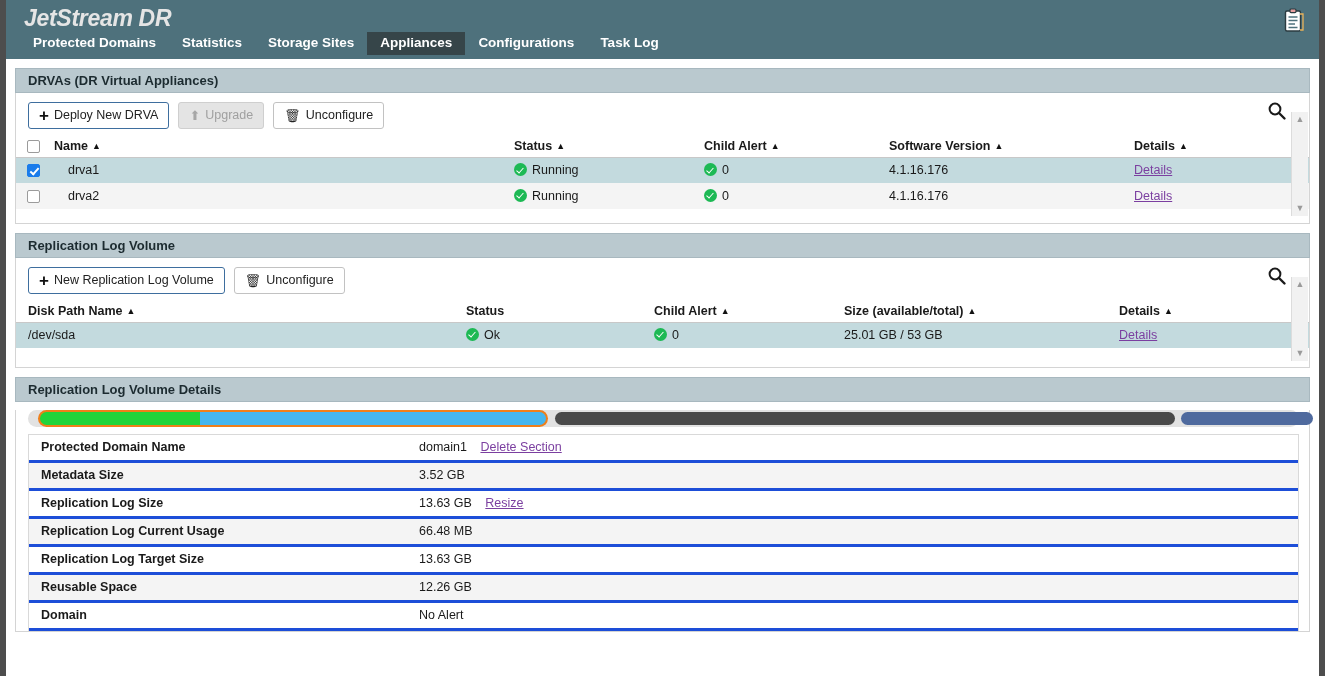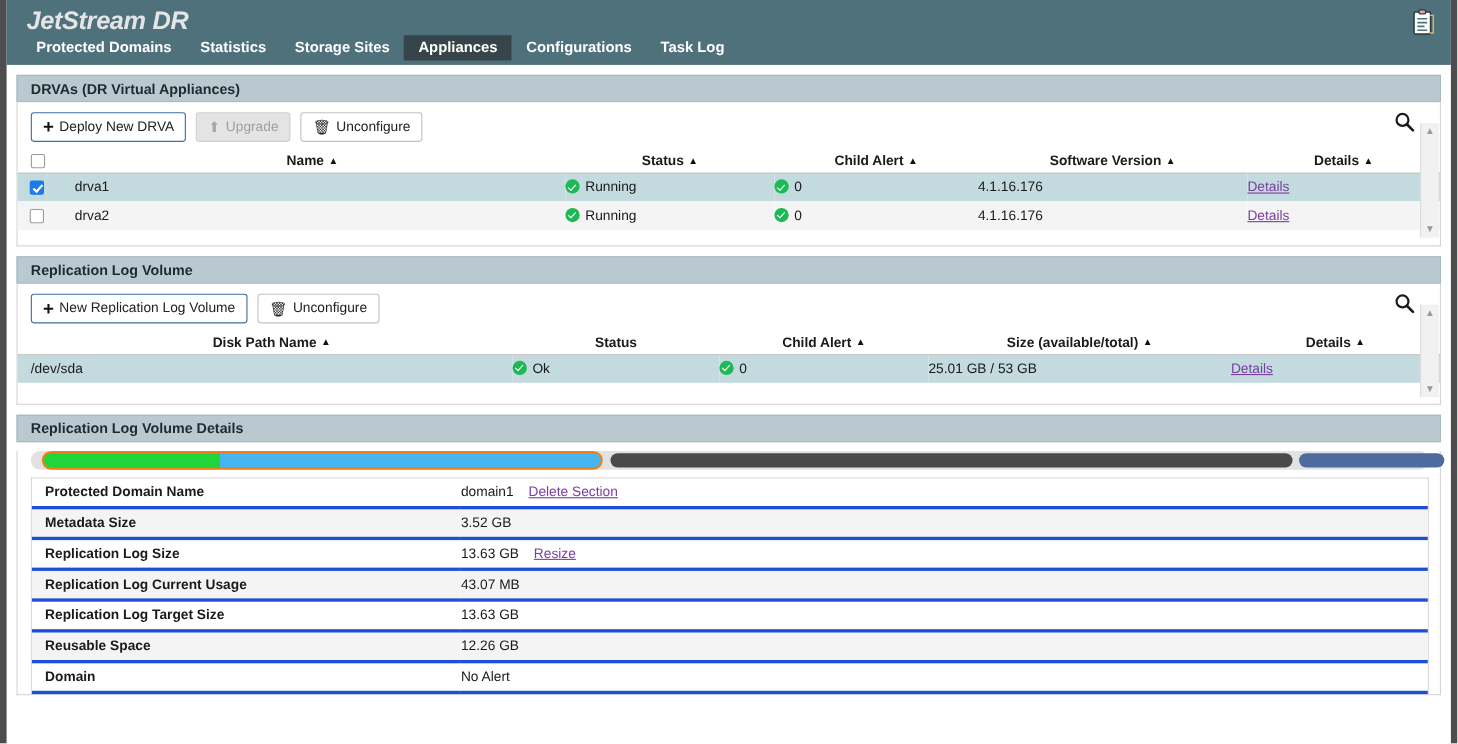--- a/index.html
+++ b/index.html
@@ -118,21 +118,21 @@
   .search-icon {
     position: absolute;
     right: 22px; top: 8px;
     width: 20px; height: 20px;
     cursor: pointer;
   }
 
   
   table.grid { width: 100%; border-collapse: collapse; table-layout: fixed; }
   table.grid th {
-    text-align: center;
+    text-align: left;
     font-size: 12.5px;
     font-weight: bold;
     color: #1a1a1a;
     padding: 3px 0 4px 0;
     border-bottom: 1px solid #c8c8c8;
     white-space: nowrap;
   }
   table.grid td {
     font-size: 12.5px;
     color: #1a1a1a;
@@ -471,21 +471,21 @@
             </tr>
             <tr>
               <td class="lbl">Replication Log Size</td>
               <td>
                 <span>13.63 GB</span>
                 <a class="dlink" style="margin-left:10px;">Resize</a>
               </td>
             </tr>
             <tr class="alt">
               <td class="lbl">Replication Log Current Usage</td>
-              <td>43.07 MB</td>
+              <td>66.48 MB</td>
             </tr>
             <tr>
               <td class="lbl">Replication Log Target Size</td>
               <td>13.63 GB</td>
             </tr>
             <tr class="alt">
               <td class="lbl">Reusable Space</td>
               <td>12.26 GB</td>
             </tr>
             <tr>

